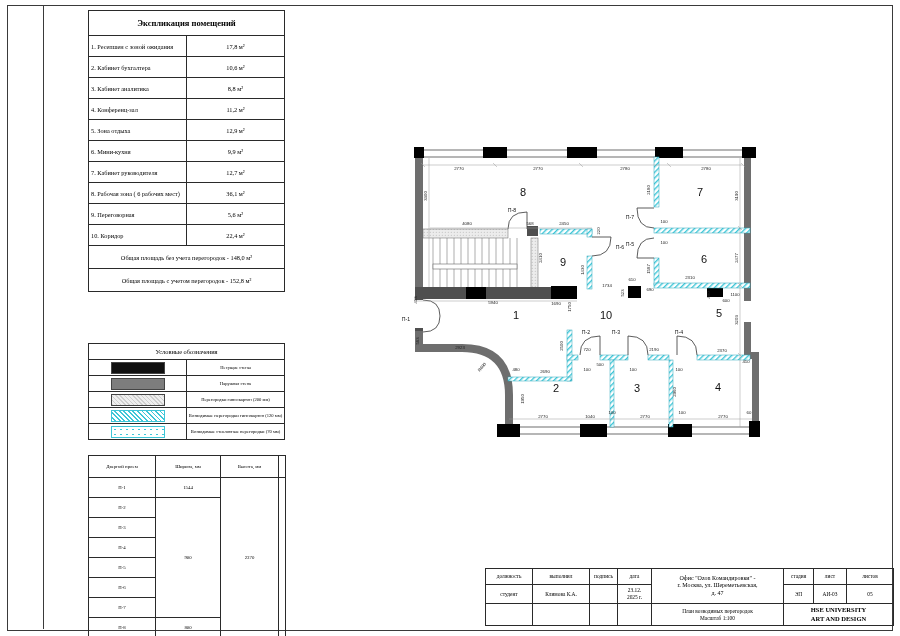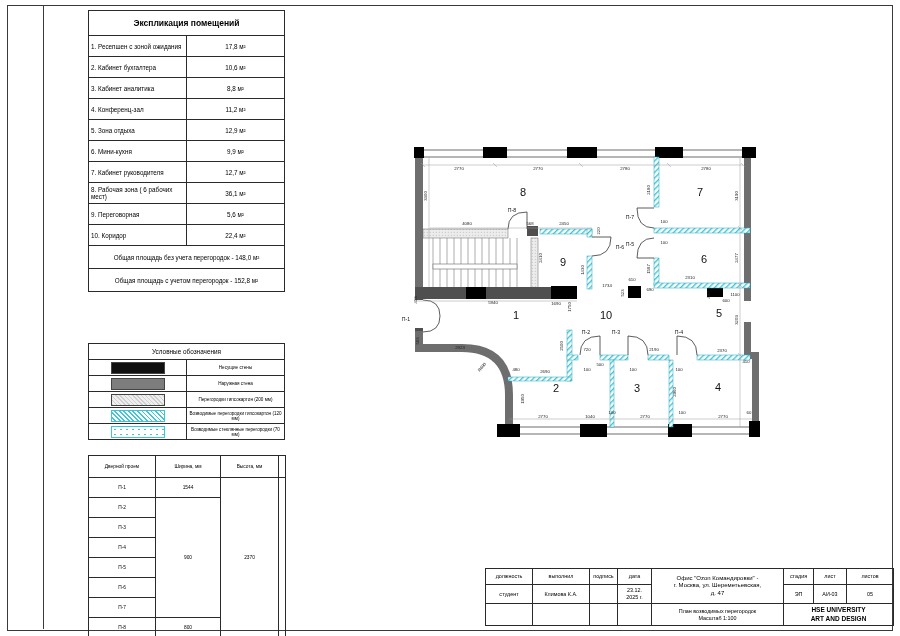--- a/index.html
+++ b/index.html
@@ -1,21 +1,21 @@
 <!DOCTYPE html>
 <html><head>
 <meta charset="utf-8">
 <style>
   html,body{margin:0;padding:0;background:#fff;}
   .page{position:relative;width:900px;height:636px;background:#fff;overflow:hidden;
         font-family:"Liberation Sans", sans-serif;color:#000;}
   .frame-outer{position:absolute;left:7px;top:5px;width:884px;height:624px;border:1px solid #3a3a3a;}
   .frame-margin{position:absolute;left:43px;top:5px;width:1px;height:624px;background:#3a3a3a;}
 
-  table{border-collapse:collapse;}
+  table{border-collapse:collapse;font-family:Liberation Serif, serif;}
   td,th{border:1px solid #2a2a2a;font-weight:normal;}
 
   
   .expl{position:absolute;left:88px;top:10px;width:197px;table-layout:fixed;}
   .expl .title{font-size:8.5px;font-weight:bold;text-align:center;height:20px;}
   .expl td{font-size:6.3px;padding:2px 2px;height:16px;}
   .expl td.val{text-align:center;width:102px;}
   .expl td.total{text-align:center;font-size:6.3px;height:18px;}
 
   

